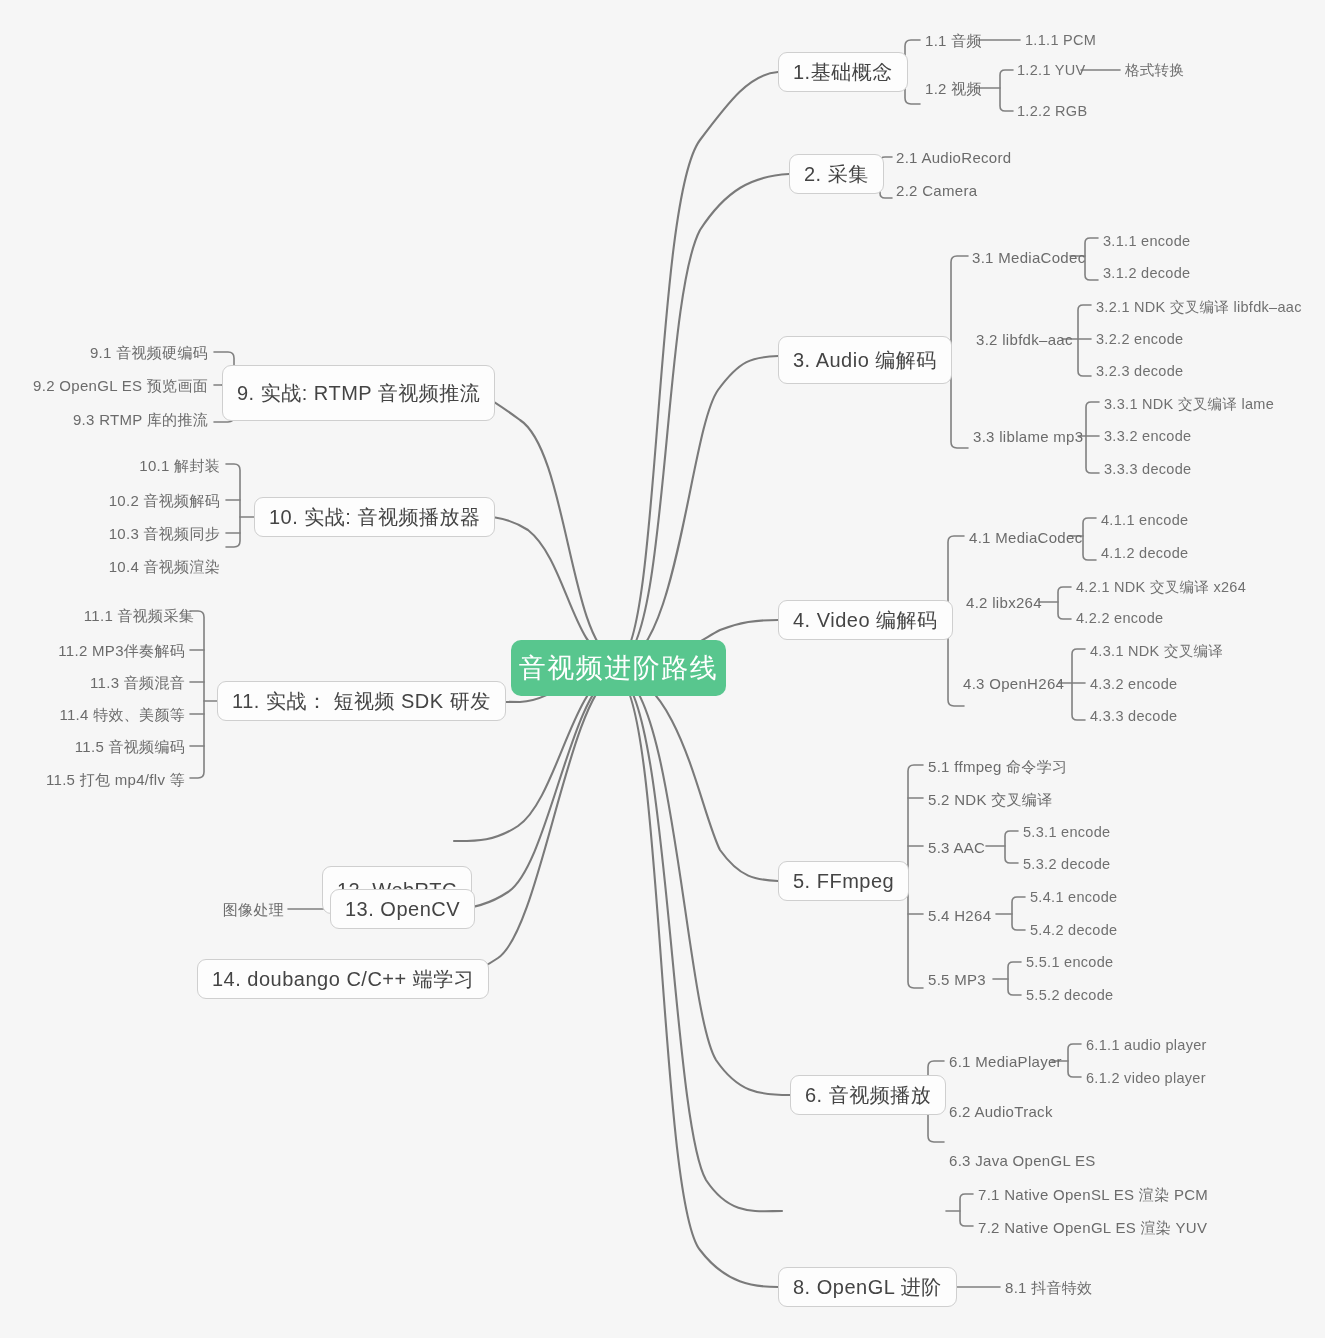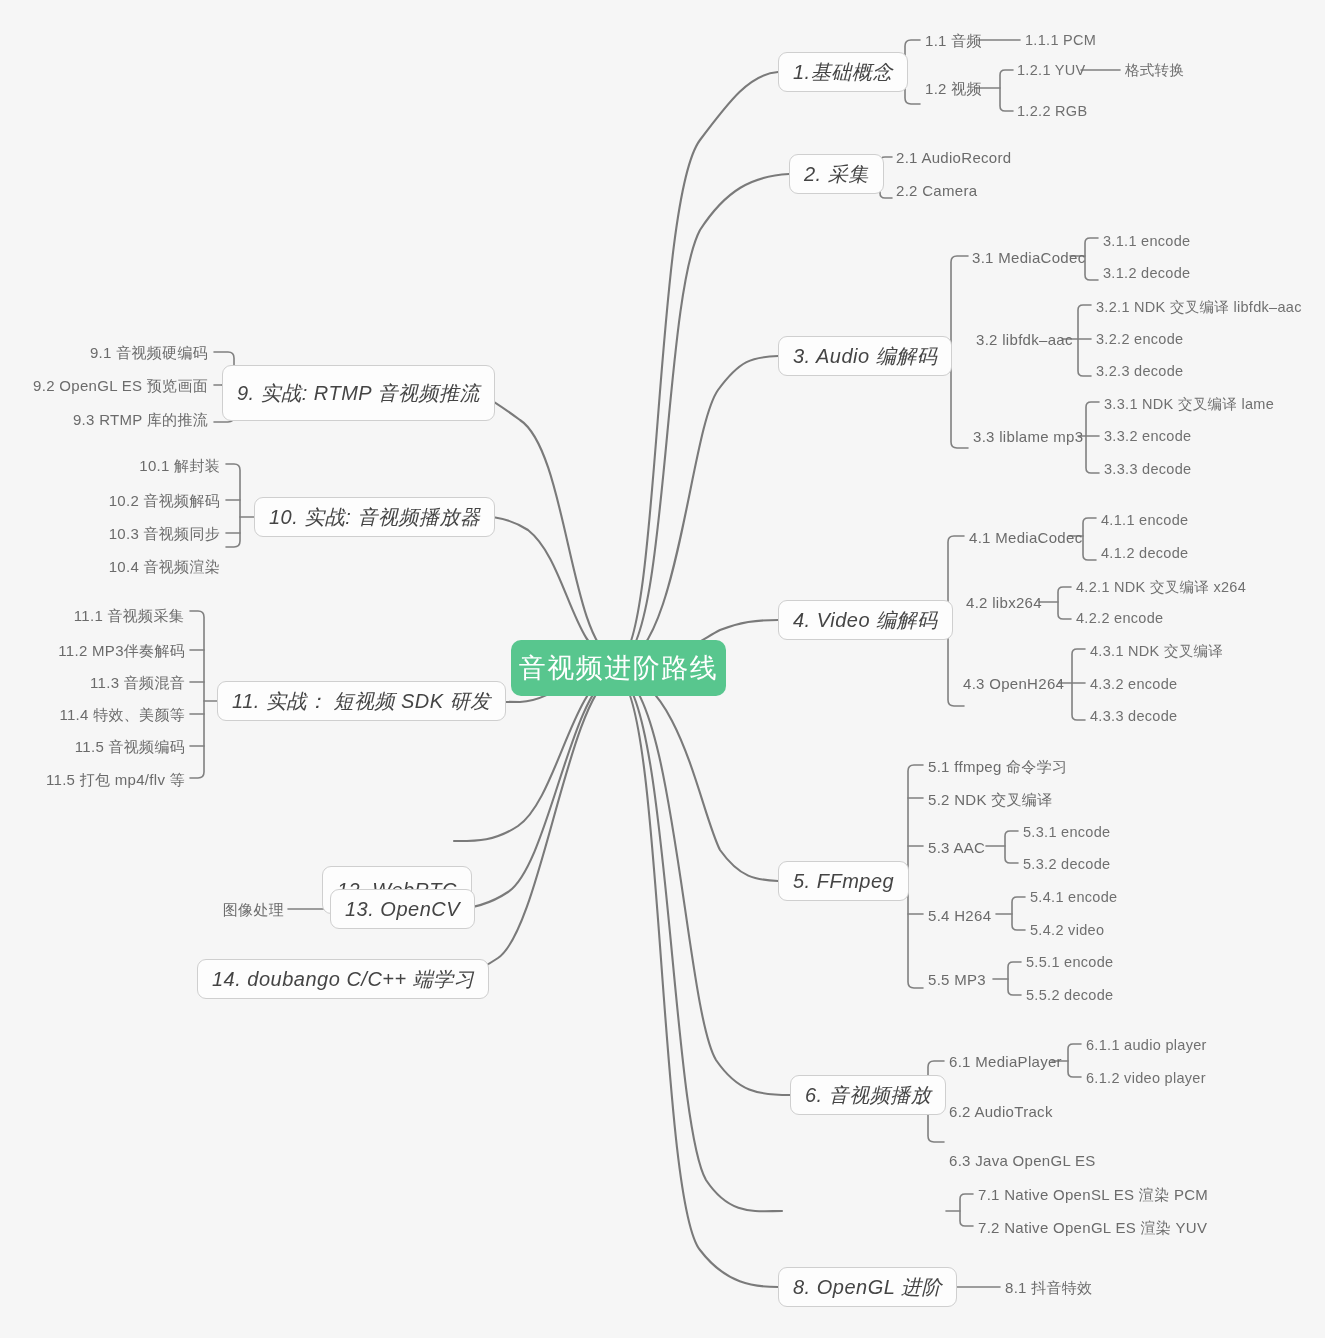--- a/index.html
+++ b/index.html
@@ -19,21 +19,21 @@
     position:absolute;
     box-sizing:border-box;
     background:#fdfdfd;
     border:1px solid #cfcfcf;
     border-radius:9px;
     color:#444;
     display:flex;align-items:center;justify-content:center;
     white-space:nowrap;
     letter-spacing:.5px;
   }
-  .node.lvl1{font-size:20px;padding:0 14px;font-style:italic;}
+  .node.lvl1{font-size:20px;padding:0 14px;}
   .root{
     position:absolute;
     background:#58c68e;
     border:none;border-radius:10px;
     color:#ffffff;
     font-size:27px;
     letter-spacing:1.5px;
     display:flex;align-items:center;justify-content:center;
     white-space:nowrap;
     z-index:5;
@@ -151,21 +151,21 @@
   </div>
 
   <div class="node lvl1" style="left:778px;top:52px;height:40px;">
     <span>1.基础概念</span>
     </div>
 
   <div class="node lvl1" style="left:789px;top:154px;height:40px;">
     <span>2. 采集</span>
     </div>
 
-  <div class="node lvl1" style="left:778px;top:336px;height:40px;">
+  <div class="node lvl1" style="left:778px;top:336px;height:48px;">
     <span>3.  Audio 编解码</span>
     </div>
 
   <div class="node lvl1" style="left:778px;top:600px;height:40px;">
     <span>4. Video 编解码</span>
     </div>
 
   <div class="node lvl1" style="left:778px;top:861px;height:40px;">
     <span>5. FFmpeg</span>
     </div>
@@ -236,21 +236,21 @@
   <span class="lbl l3 right" style="left:1090px;top:684px;">4.3.2 encode</span>
   <span class="lbl l3 right" style="left:1090px;top:716px;">4.3.3 decode</span>
 
   <span class="lbl l2 right" style="left:928px;top:766px;">5.1 ffmpeg 命令学习</span>
   <span class="lbl l2 right" style="left:928px;top:799px;">5.2 NDK 交叉编译</span>
   <span class="lbl l2 right" style="left:928px;top:847px;">5.3 AAC</span>
   <span class="lbl l3 right" style="left:1023px;top:832px;">5.3.1 encode</span>
   <span class="lbl l3 right" style="left:1023px;top:864px;">5.3.2 decode</span>
   <span class="lbl l2 right" style="left:928px;top:915px;">5.4 H264</span>
   <span class="lbl l3 right" style="left:1030px;top:897px;">5.4.1 encode</span>
-  <span class="lbl l3 right" style="left:1030px;top:930px;">5.4.2 video</span>
+  <span class="lbl l3 right" style="left:1030px;top:930px;">5.4.2 decode</span>
   <span class="lbl l2 right" style="left:928px;top:979px;">5.5 MP3</span>
   <span class="lbl l3 right" style="left:1026px;top:962px;">5.5.1 encode</span>
   <span class="lbl l3 right" style="left:1026px;top:995px;">5.5.2 decode</span>
 
   <span class="lbl l2 right" style="left:949px;top:1061px;">6.1 MediaPlayer</span>
   <span class="lbl l3 right" style="left:1086px;top:1045px;">6.1.1 audio player</span>
   <span class="lbl l3 right" style="left:1086px;top:1078px;">6.1.2 video player</span>
   <span class="lbl l2 right" style="left:949px;top:1111px;">6.2 AudioTrack</span>
   <span class="lbl l2 right" style="left:949px;top:1160px;">6.3 Java OpenGL ES</span>
 
@@ -261,21 +261,21 @@
 
   <span class="lbl l2 left" style="left:208px;top:352px;">9.1 音视频硬编码</span>
   <span class="lbl l2 left" style="left:208px;top:385px;">9.2 OpenGL ES 预览画面</span>
   <span class="lbl l2 left" style="left:208px;top:419px;">9.3 RTMP 库的推流</span>
 
   <span class="lbl l2 left" style="left:220px;top:465px;">10.1 解封装</span>
   <span class="lbl l2 left" style="left:220px;top:500px;">10.2 音视频解码</span>
   <span class="lbl l2 left" style="left:220px;top:533px;">10.3 音视频同步</span>
   <span class="lbl l2 left" style="left:220px;top:566px;">10.4 音视频渲染</span>
 
-  <span class="lbl l2 left" style="left:184px;top:615px;text-align:center;">11.1 音视频采集</span>
+  <span class="lbl l2 left" style="left:194px;top:615px;text-align:center;">11.1 音视频采集</span>
   <span class="lbl l2 left" style="left:185px;top:650px;">11.2 MP3伴奏解码</span>
   <span class="lbl l2 left" style="left:185px;top:682px;">11.3 音频混音</span>
   <span class="lbl l2 left" style="left:185px;top:714px;">11.4 特效、美颜等</span>
   <span class="lbl l2 left" style="left:185px;top:746px;">11.5 音视频编码</span>
   <span class="lbl l2 left" style="left:185px;top:779px;">11.5 打包 mp4/flv 等</span>
 
   <span class="lbl l2 left" style="left:284px;top:909px;">图像处理</span>
 </div>
 
 </body></html>

